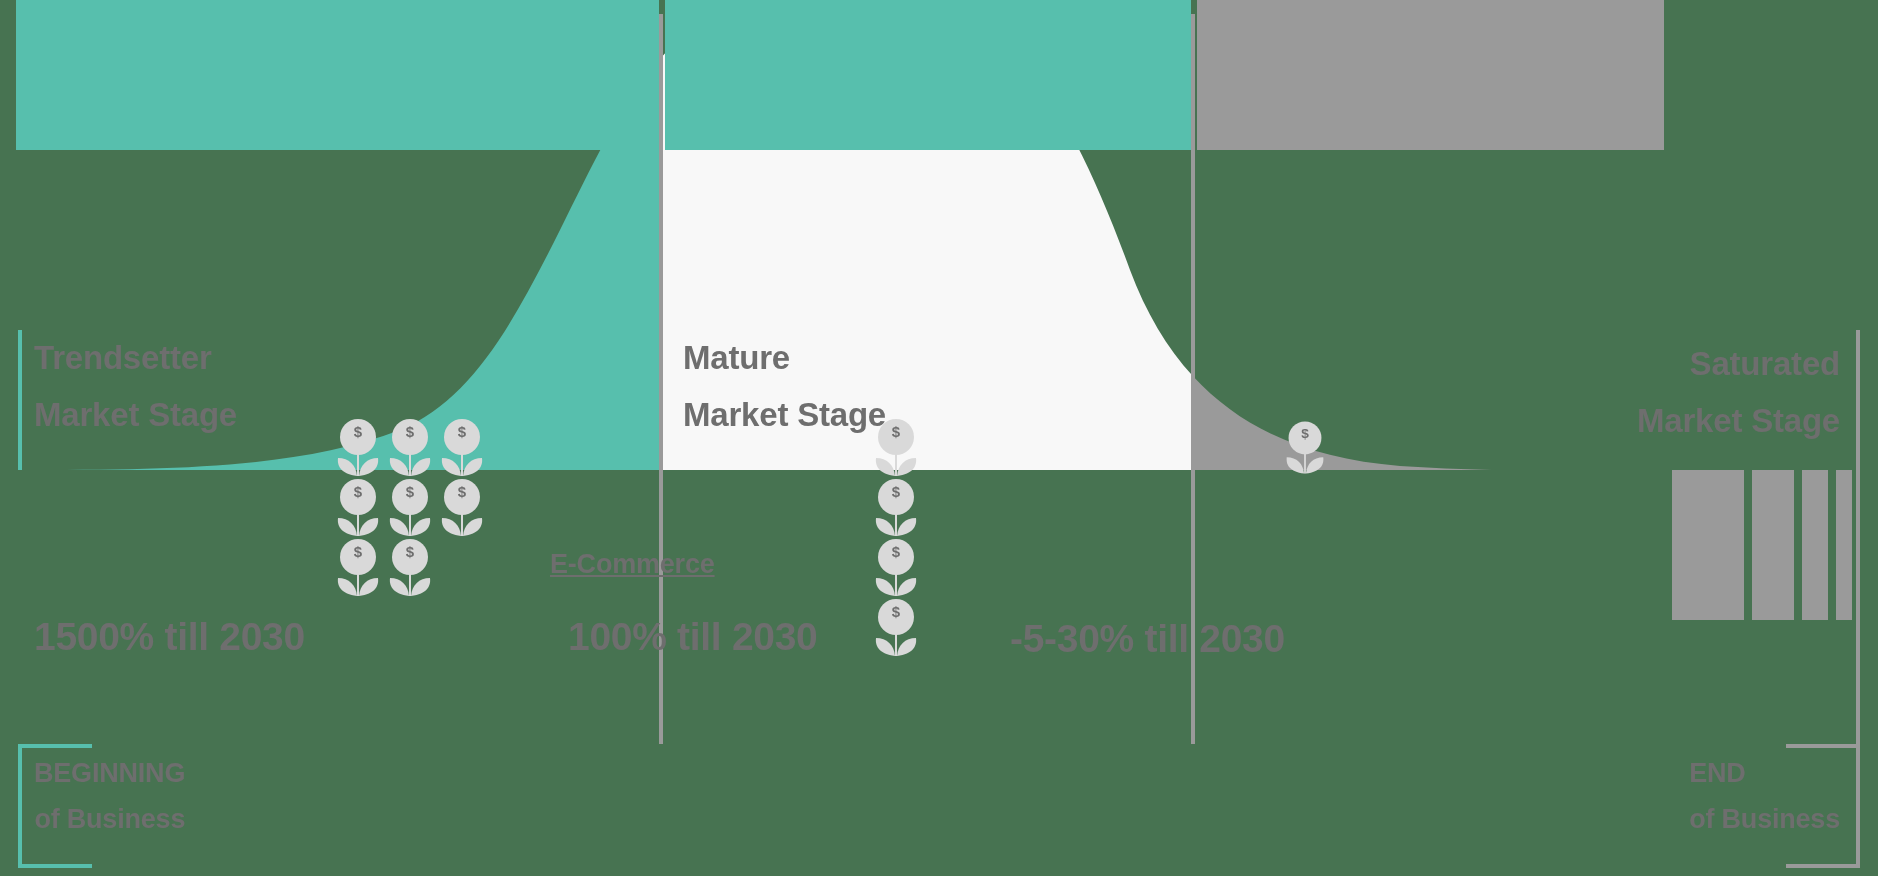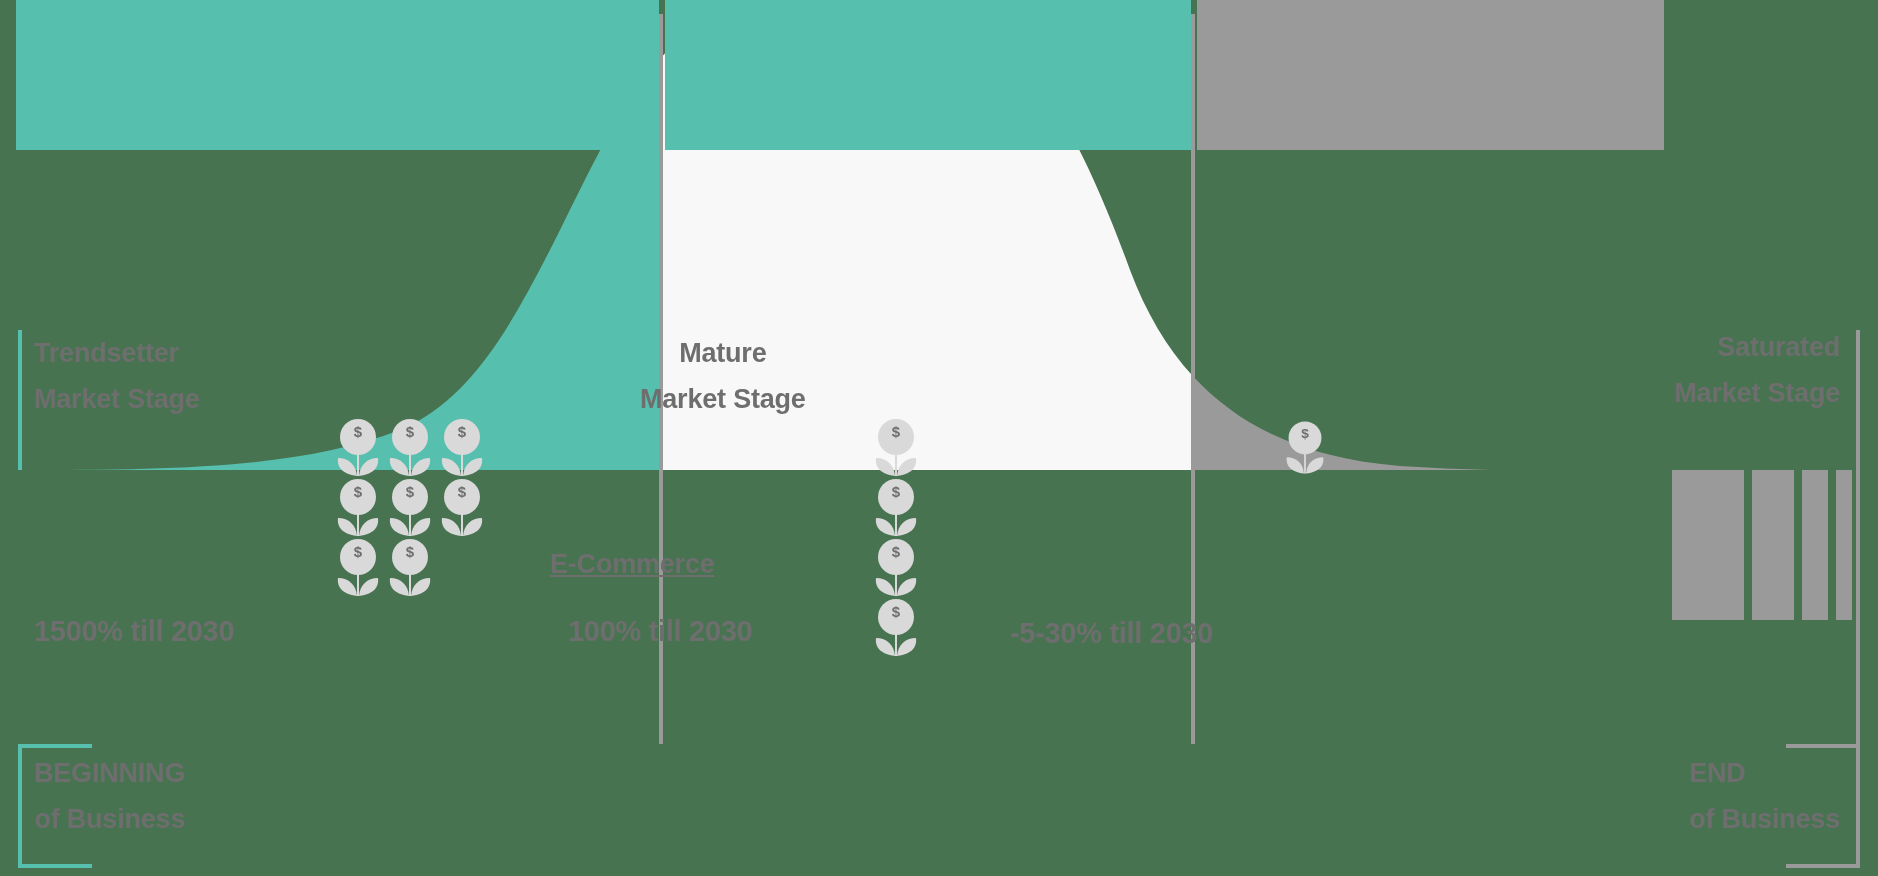--- a/index.html
+++ b/index.html
@@ -15,21 +15,21 @@
   .layer{position:absolute;left:0;top:0;width:1878px;height:876px;}
   svg.layer{display:block;}
 
   
   .divider{position:absolute;width:4px;background:#9a9a9a;top:14px;}
 
   
   .stage-title{
     position:absolute;
     font-weight:bold;
-    font-size:27px;
+    font-size:33px;
     line-height:1.72;
     color:#6e6e6e;
     letter-spacing:-0.2px;
     white-space:pre-line;
   }
   .stage-title.right{text-align:right;}
 
   
   .accent-bar{position:absolute;width:4px;background:#57bfad;}
   .panel{position:absolute;top:0;height:150px;}
@@ -40,21 +40,21 @@
     font-weight:bold;
     font-size:27px;
     line-height:1.2;
     color:#6e6e6e;
     white-space:pre-line;
     letter-spacing:-0.2px;
   }
   .panel-value{
     position:absolute;
     font-weight:bold;
-    font-size:29px;
+    font-size:39px;
     color:#6e6e6e;
     letter-spacing:-0.3px;
     white-space:nowrap;
   }
 
   
   .flower-grid{position:absolute;display:flex;flex-wrap:wrap;}
   .flower{width:46px;height:60px;margin:0 3px;}
 
   
@@ -133,24 +133,24 @@
   <div class="divider" style="left:659px;top:14px;height:730px;"></div>
   <div class="divider" style="left:1191px;top:14px;height:730px;"></div>
   <div class="divider" style="left:1856px;top:330px;height:140px;"></div>
   <div class="divider" style="left:1856px;top:470px;height:274px;"></div>
 
   <div class="accent-bar" style="left:18px;top:330px;height:140px;"></div>
 
   <div class="stage-title" style="left:34px;top:330px;">Trendsetter
 Market Stage</div>
 
-  <div class="stage-title" style="left:640px;top:330px;text-align:center;">Mature
+  <div class="stage-title" style="left:683px;top:330px;">Mature
 Market Stage</div>
 
-  <div class="stage-title right" style="right:38px;top:324px;margin-left:8px;">Saturated
+  <div class="stage-title right" style="right:38px;top:336px;margin-left:8px;">Saturated
 Market Stage</div>
 
   <div class="panel teal" style="left:16px;width:643px;"></div>
 
   <div class="panel teal" style="left:665px;width:526px;"></div>
 
   <div class="panel gray" style="left:1197px;width:467px;"></div>
 
   <div class="decaybar" style="left:1672px;width:72px;"></div>
   <div class="decaybar" style="left:1752px;width:42px;"></div>

